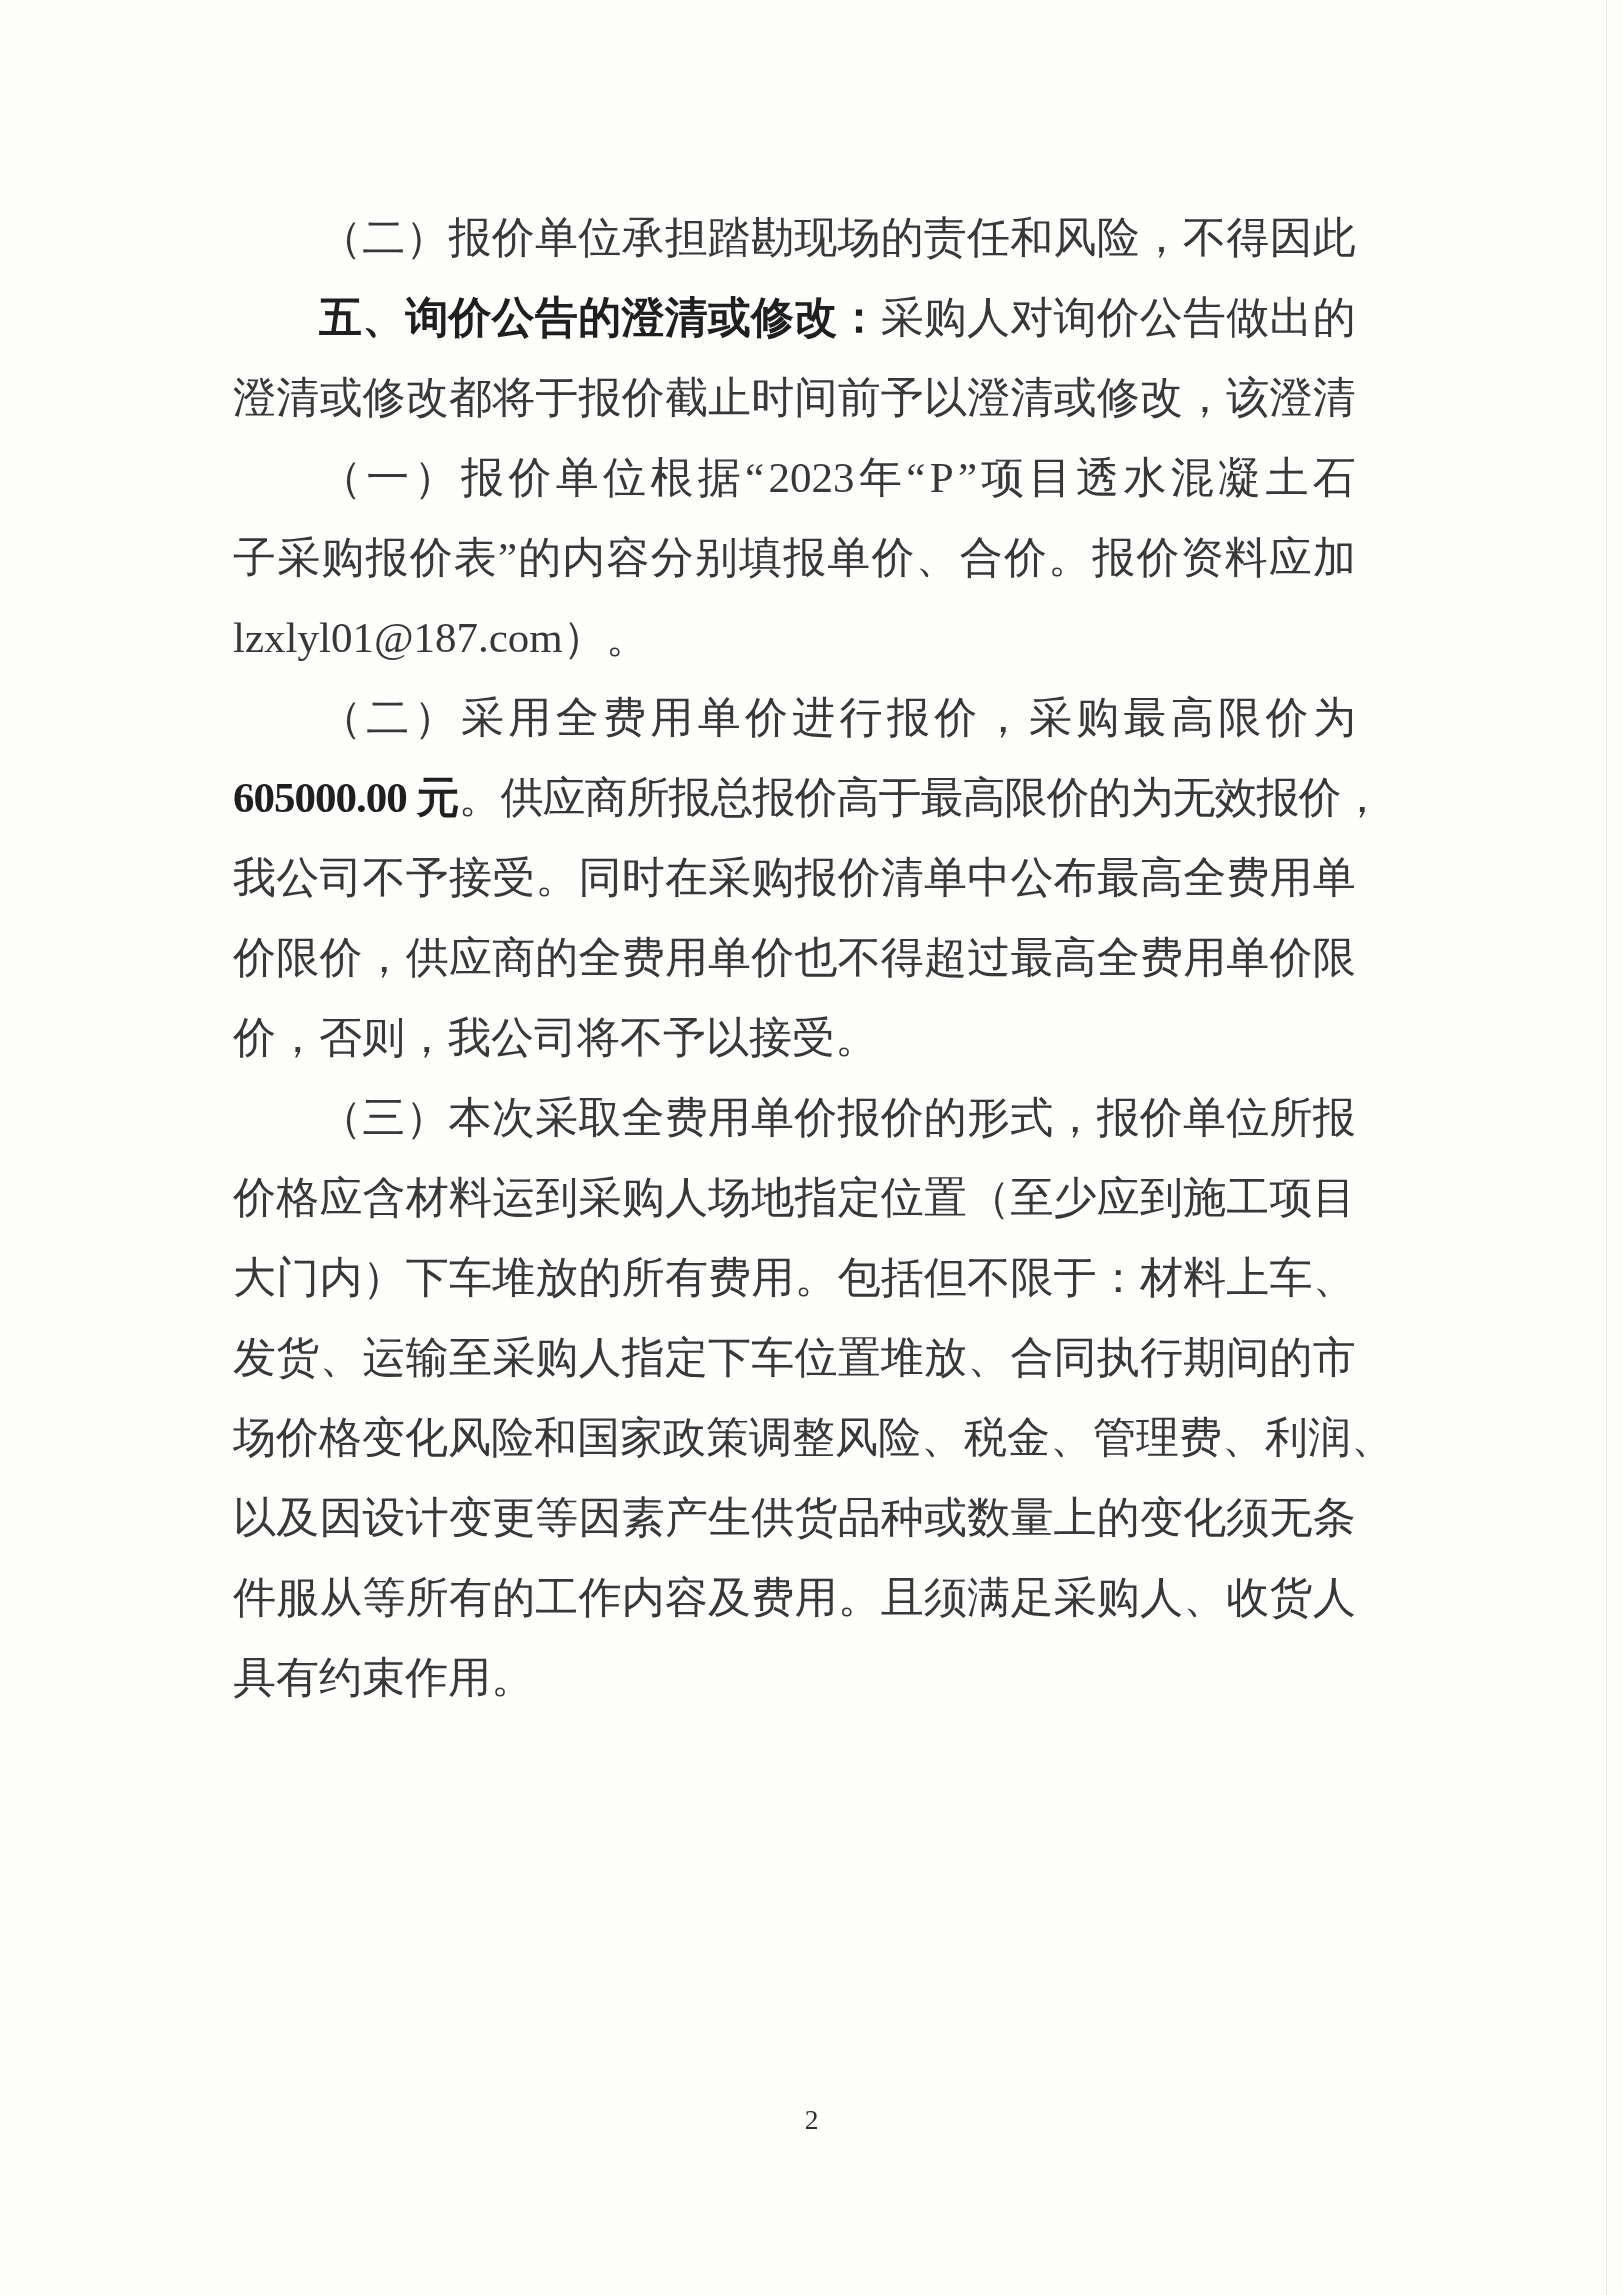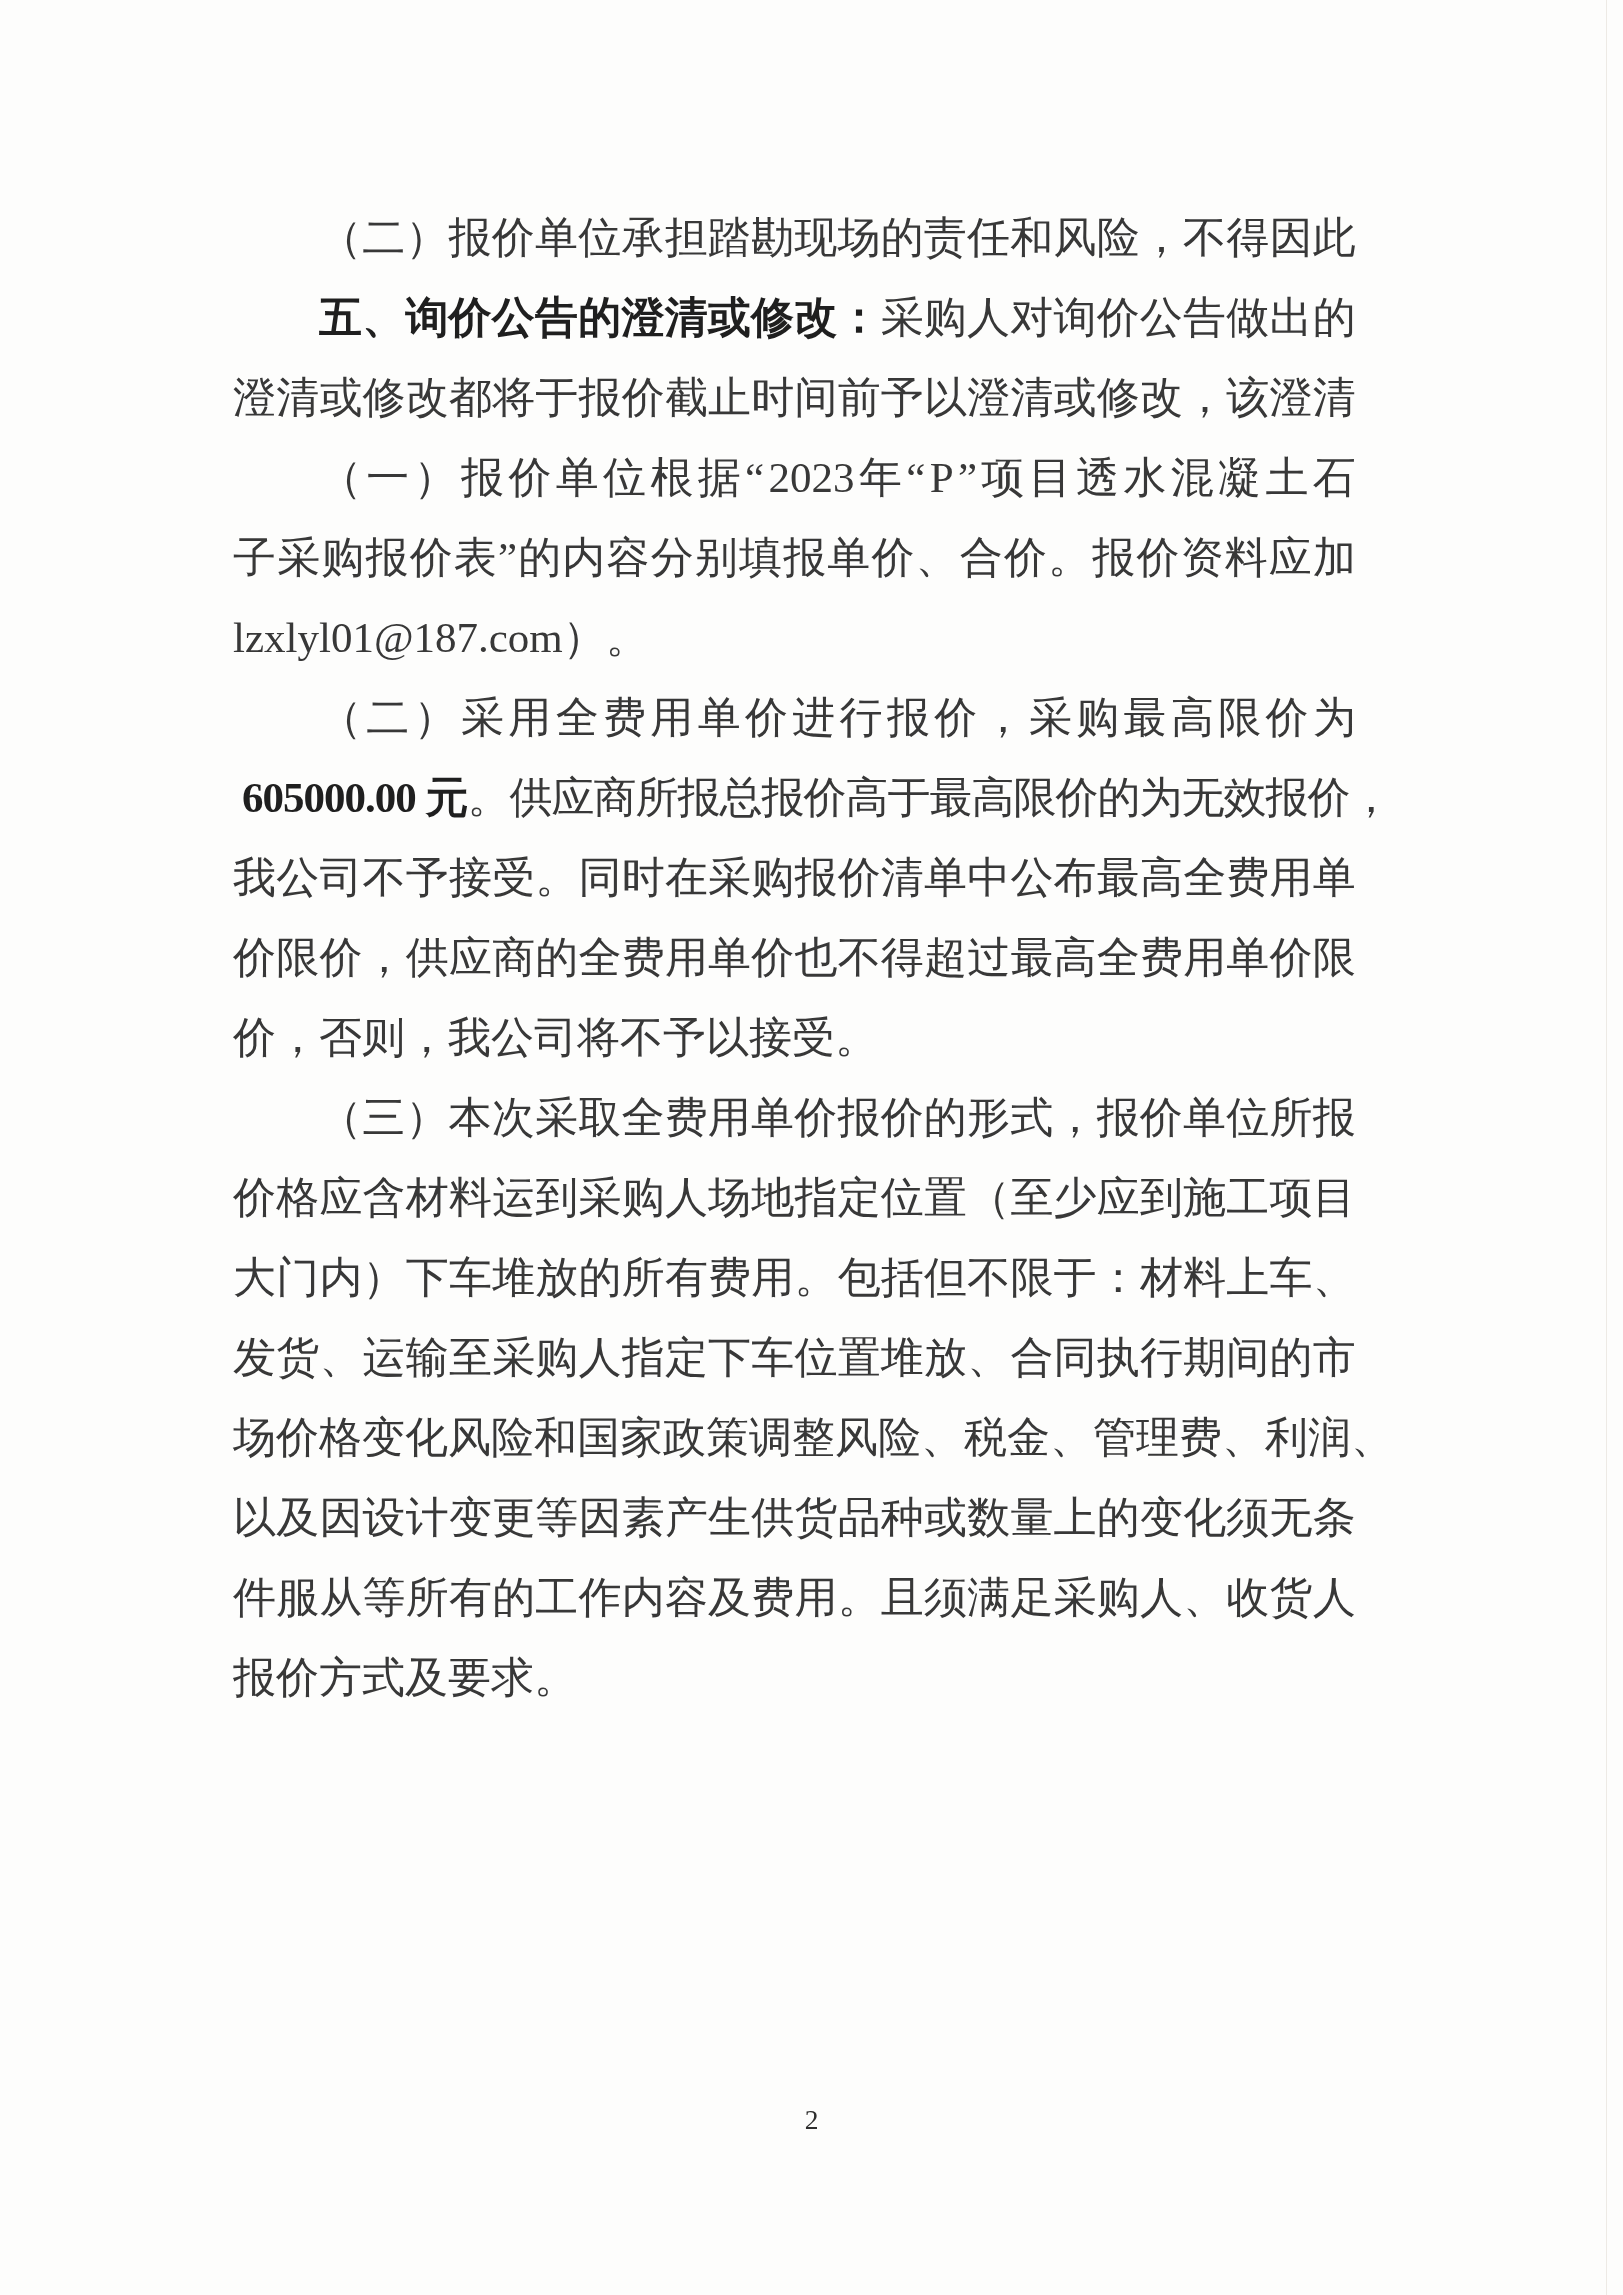--- a/index.html
+++ b/index.html
@@ -6,21 +6,21 @@
   body{width:1623px;height:2295px;overflow:hidden;background:#fdfdfc;
        font-family:"Liberation Serif","DejaVu Serif",serif;}
   .page{position:relative;width:1623px;height:2295px;background:#fdfdfc;}
   .edge-shadow{position:absolute;top:0;right:15.7px;width:1.3px;height:2295px;background:#edeae5;}
   .text-block{position:absolute;left:233px;top:198px;width:1123px;}
   .line{height:80px;line-height:80px;font-size:43px;color:#383838;
         white-space:nowrap;letter-spacing:0;}
   .line.indent{padding-left:86px;}
   .line.jline{display:flex;justify-content:space-between;align-items:baseline;}
   .line.jline span{line-height:80px;}
-  .line.tight{letter-spacing:-1px;margin-left:9px;}
+  .line.tight{letter-spacing:-1px;}
   .b{font-weight:bold;color:#1f1f1f;}
   .page-num{position:absolute;left:0;top:2100px;width:1623px;height:39px;
             line-height:39px;text-align:center;font-size:27.5px;color:#2e2e2e;}
 </style>
 </head>
 <body>
 
 <div class="page">
   <div class="edge-shadow"></div>
   <div class="text-block">
@@ -428,17 +428,17 @@
         <span>满</span>
         <span>足</span>
         <span>采</span>
         <span>购</span>
         <span>人</span>
         <span>、</span>
         <span>收</span>
         <span>货</span>
         <span>人</span>
       </div>
-      <div class="line"><span>报价方式及要求。</span></div>
+      <div class="line"><span>具有约束作用。</span></div>
     </div>
   <div class="page-num">2</div>
 </div>
 
 
 </body></html>

